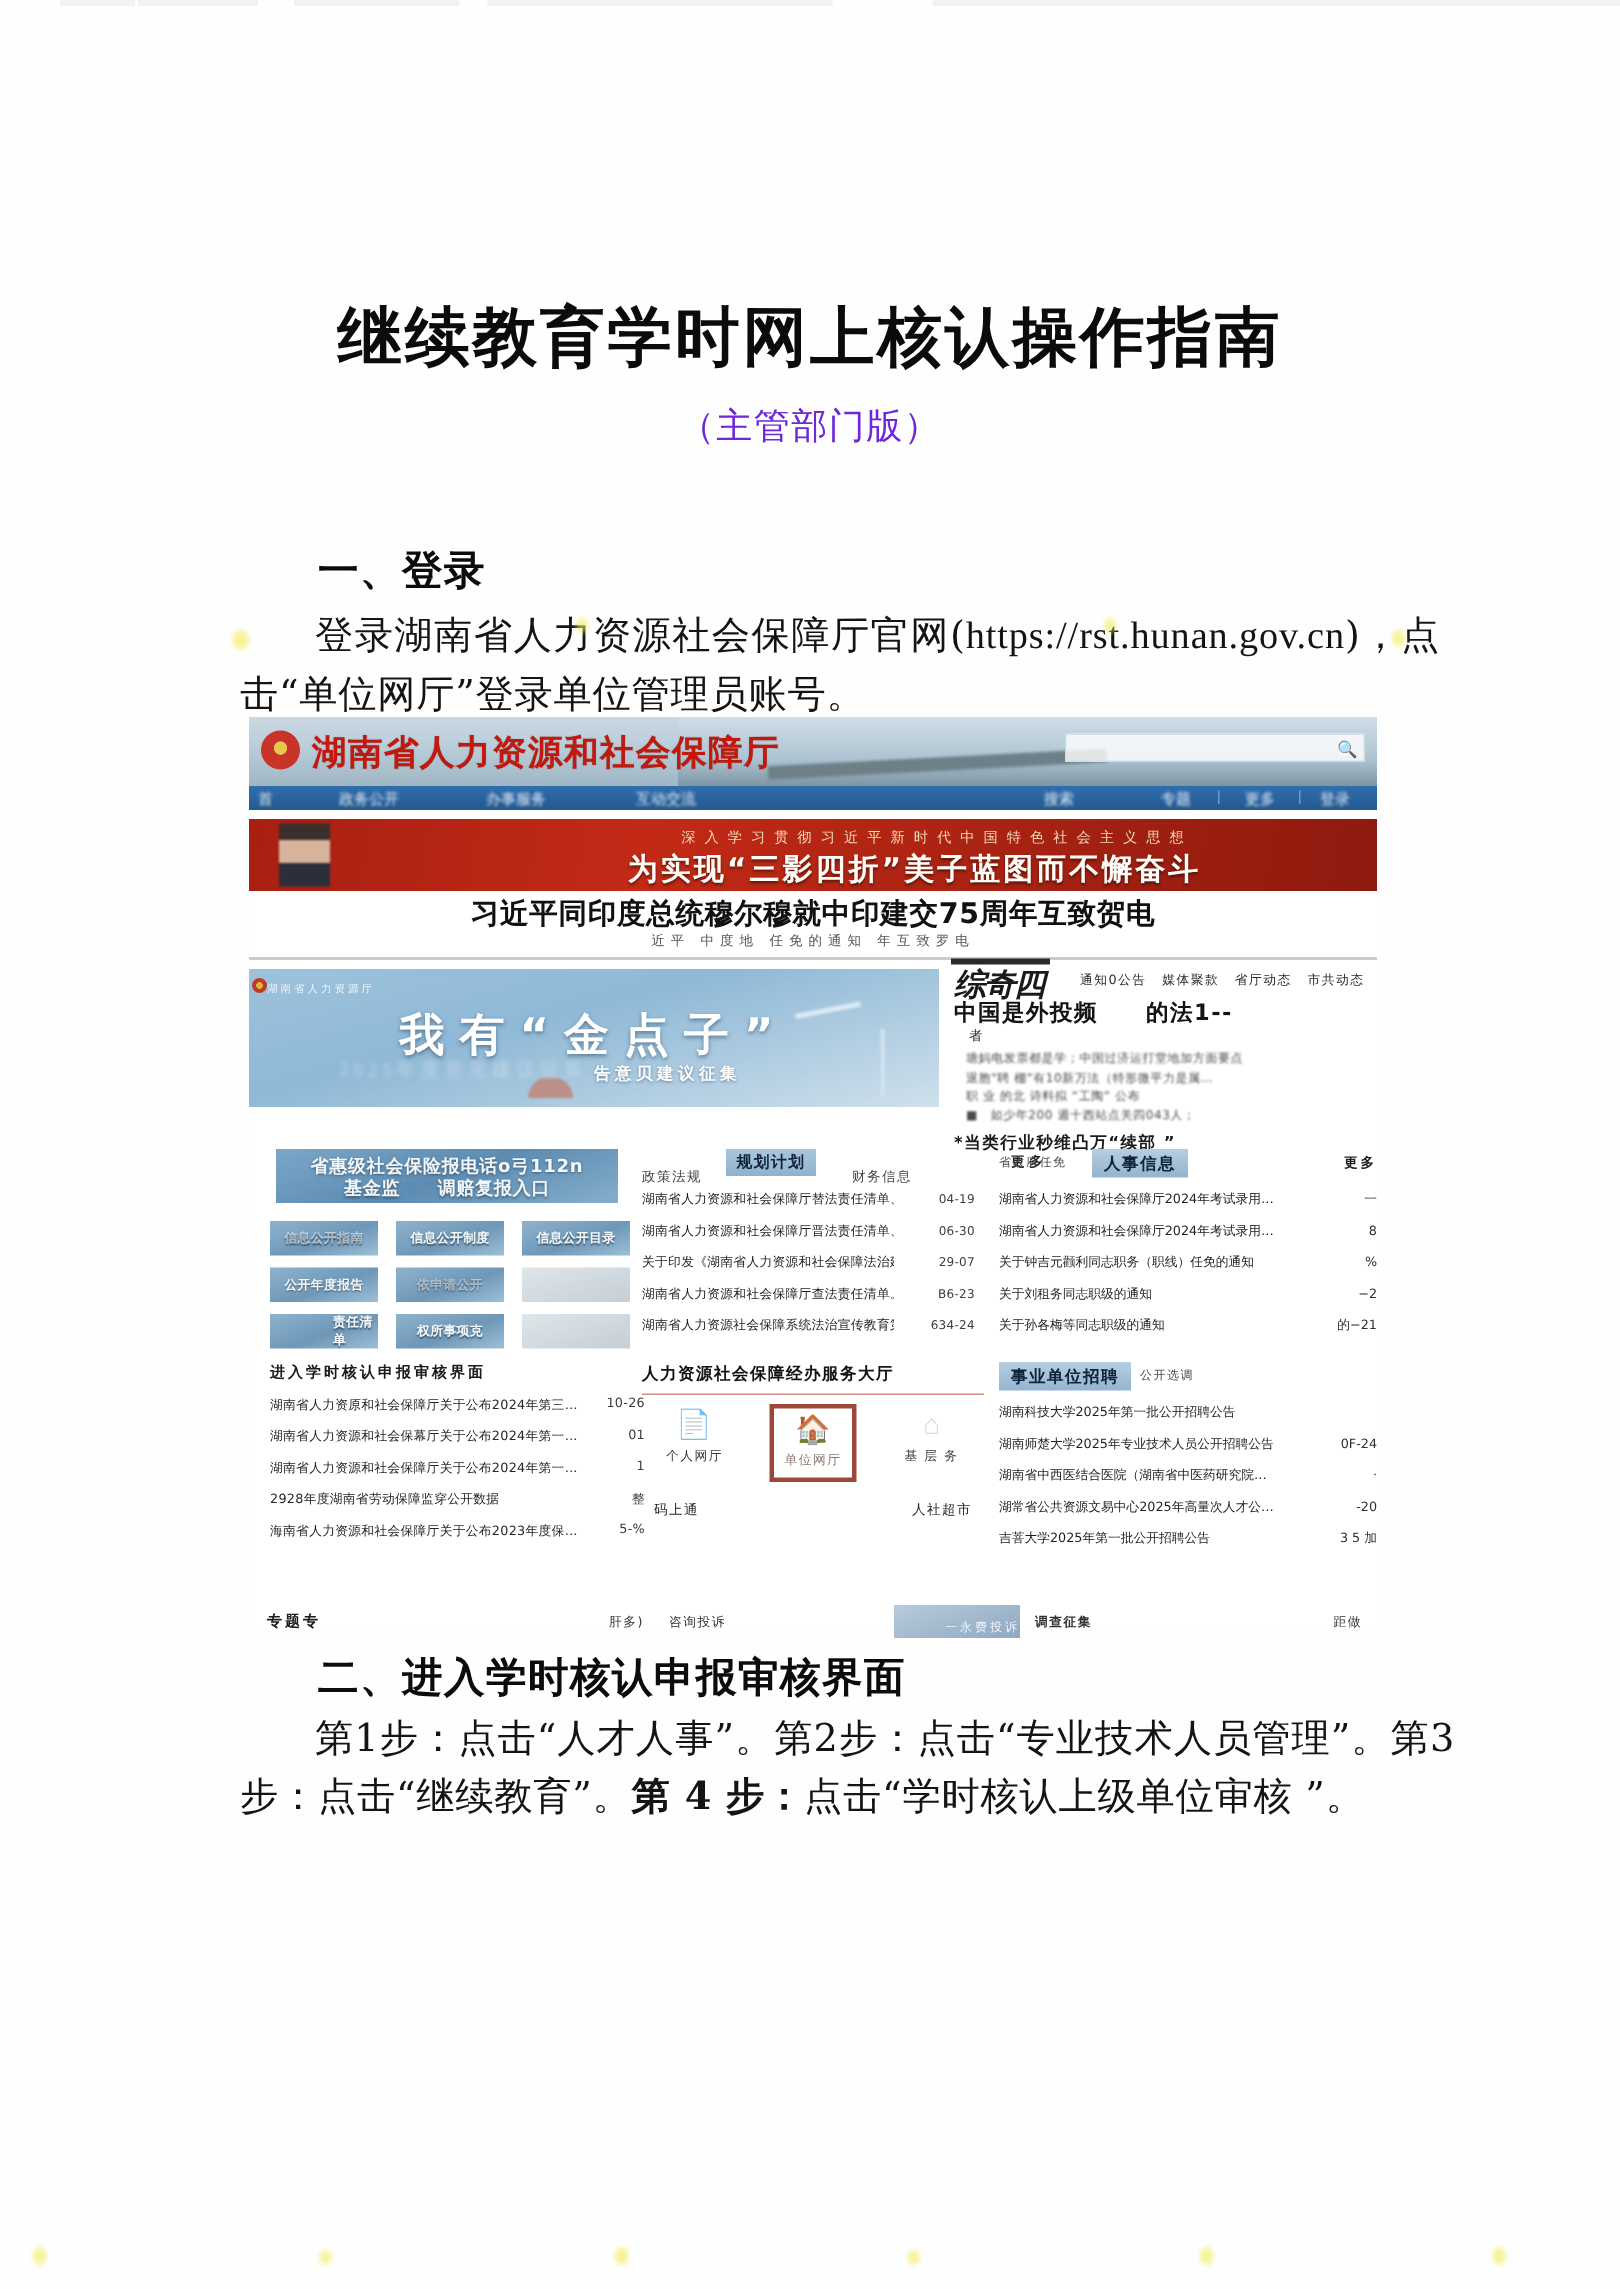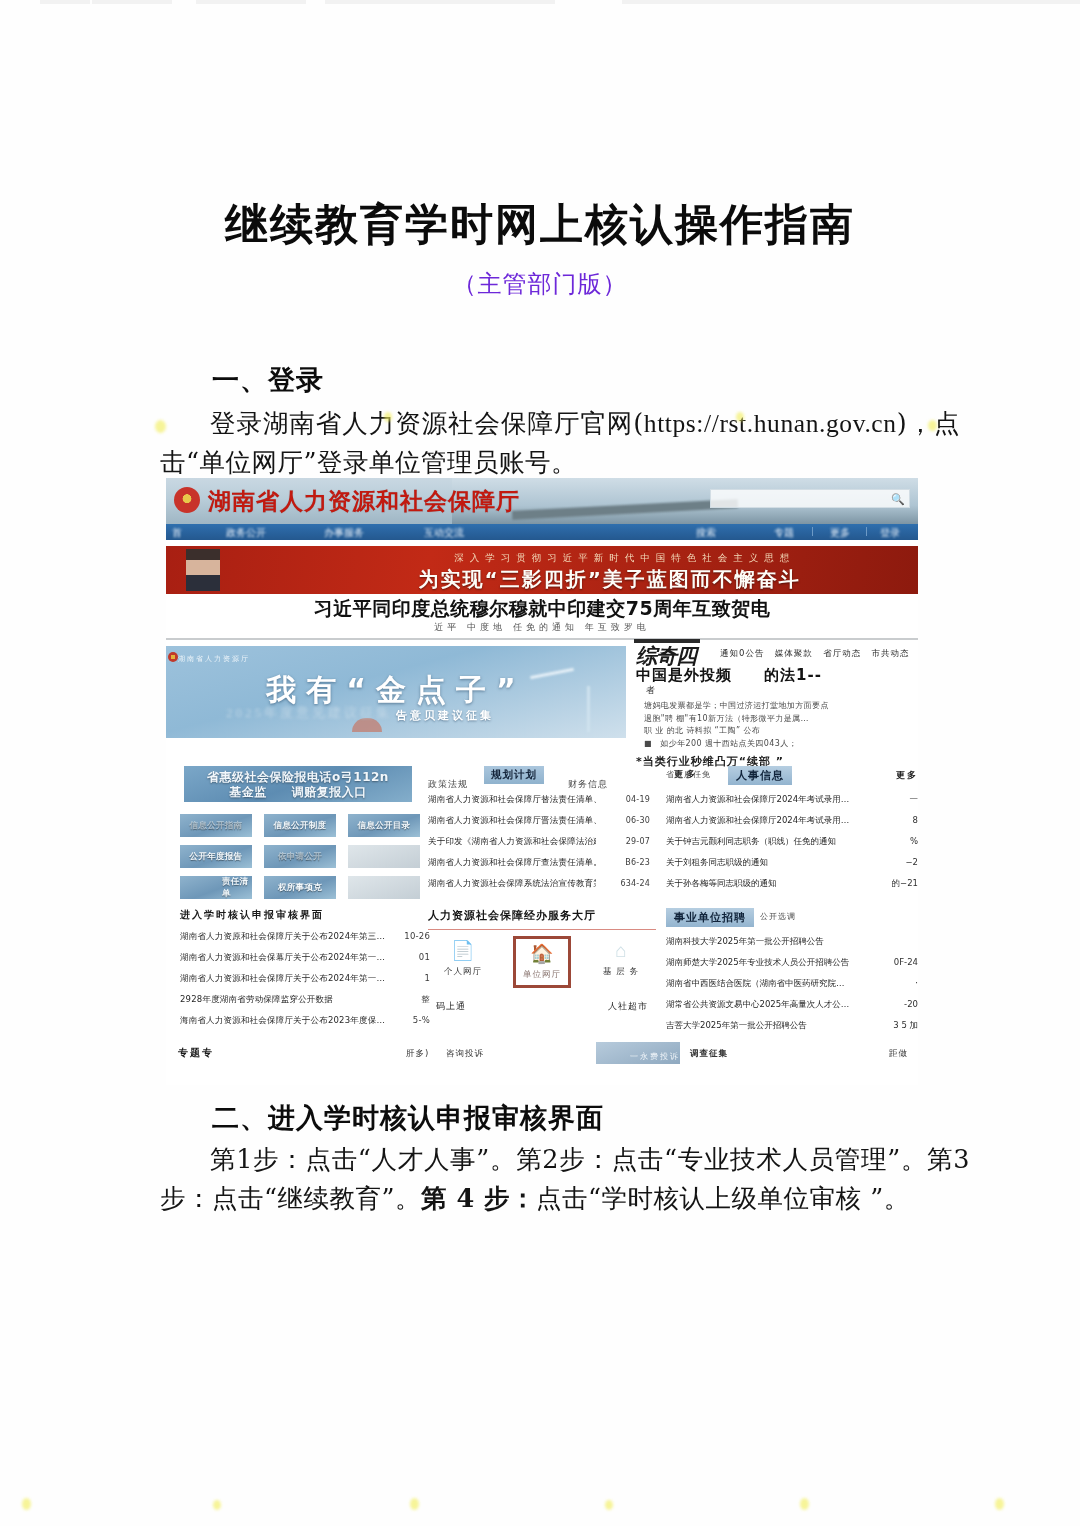--- a/index.html
+++ b/index.html
@@ -217,21 +217,21 @@
     font-family:"DejaVu Sans","Liberation Sans",sans-serif;}
   .hicon.sel .lb{color:#8a7570;}
   .hall .row2{display:flex;justify-content:space-between;margin-top:12px;padding:0 8px;
     font-size:9px;color:#262626;letter-spacing:1px;
     font-family:Liberation Serif, serif;}
 
   
   .jobs{position:absolute;left:500px;top:430px;width:252px;}
 
   
-  .sfoot{position:absolute;left:12px;top:564px;width:730px;height:26px;}
+  .sfoot{position:absolute;left:12px;top:592px;width:730px;height:26px;}
   .sfoot .f{position:absolute;top:4px;font-size:10px;font-weight:bold;color:#1c1c1c;
     letter-spacing:2px;font-family:"DejaVu Sans","Liberation Sans",sans-serif;}
   .sfoot .sm{position:absolute;top:6px;font-size:8.5px;color:#333;letter-spacing:1px;
     font-family:"DejaVu Sans","Liberation Sans",sans-serif;}
   .sfoot .btn{position:absolute;left:418px;top:0;width:84px;height:22px;
     background:linear-gradient(160deg,#b7cbdc,#8fa9c0);}
   .sfoot .btn span{position:absolute;left:0;bottom:2px;width:100%;text-align:right;
     font-size:8px;color:#f0f5f9;letter-spacing:2px;filter:blur(.4px);
     font-family:"DejaVu Sans","Liberation Sans",sans-serif;}
 </style>

